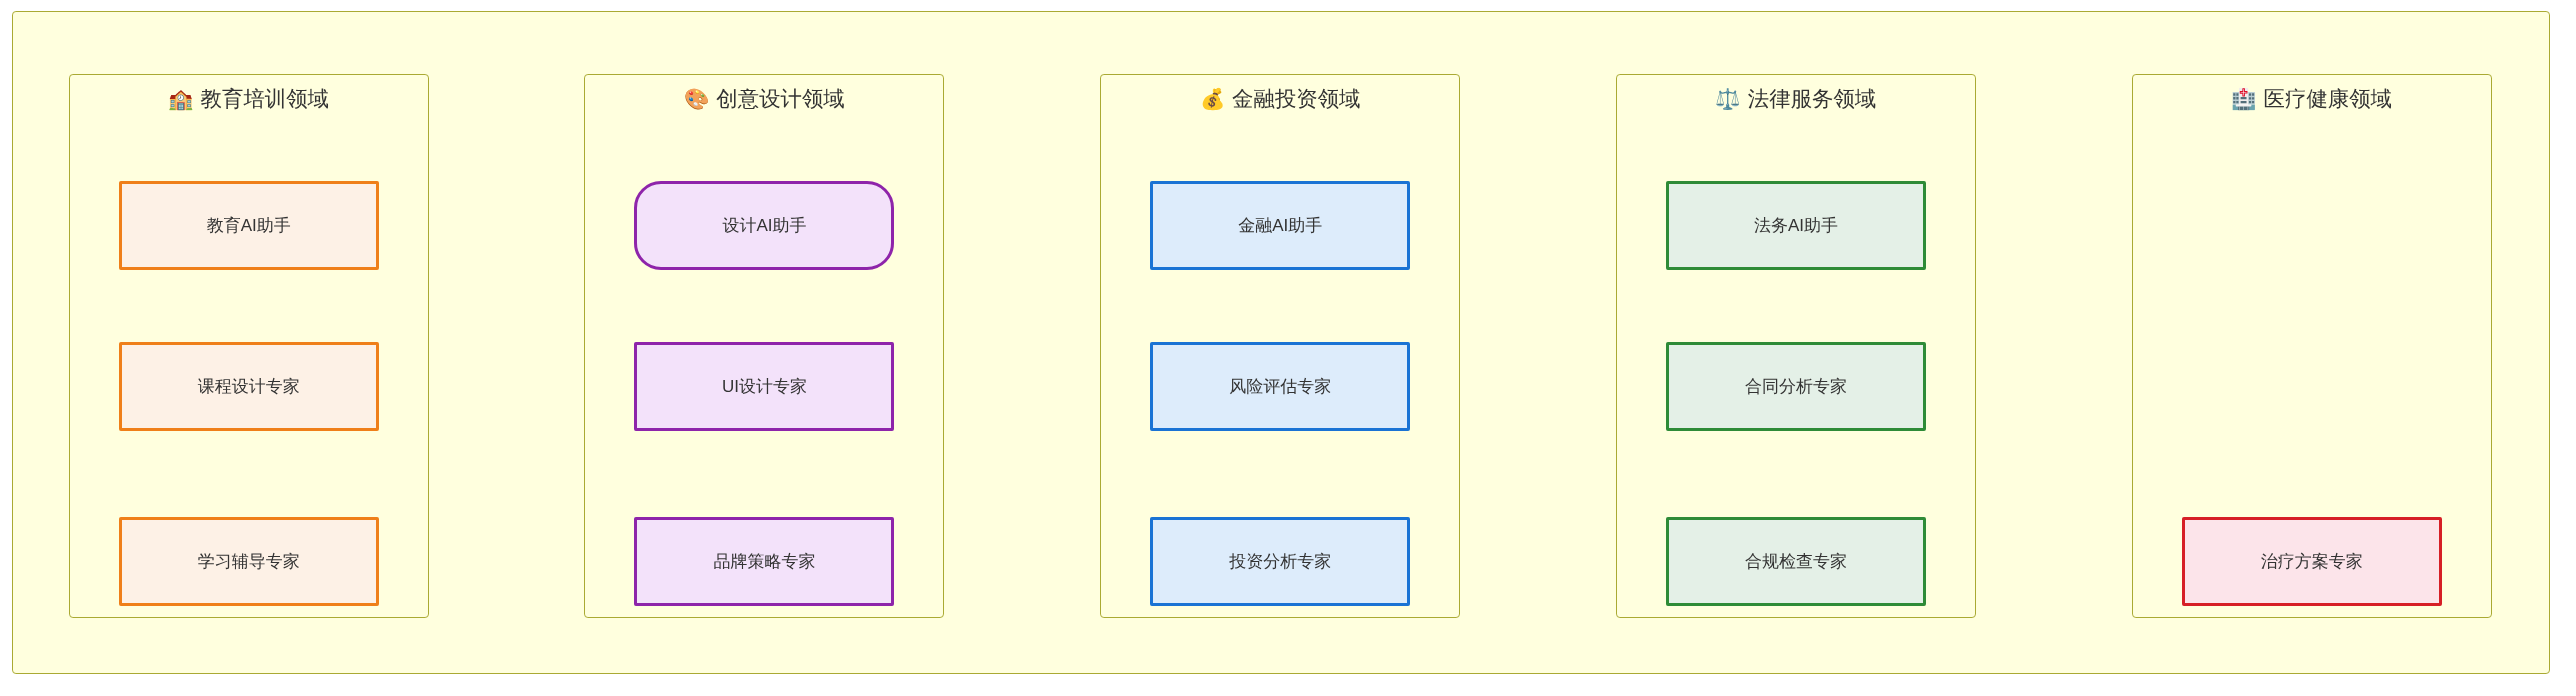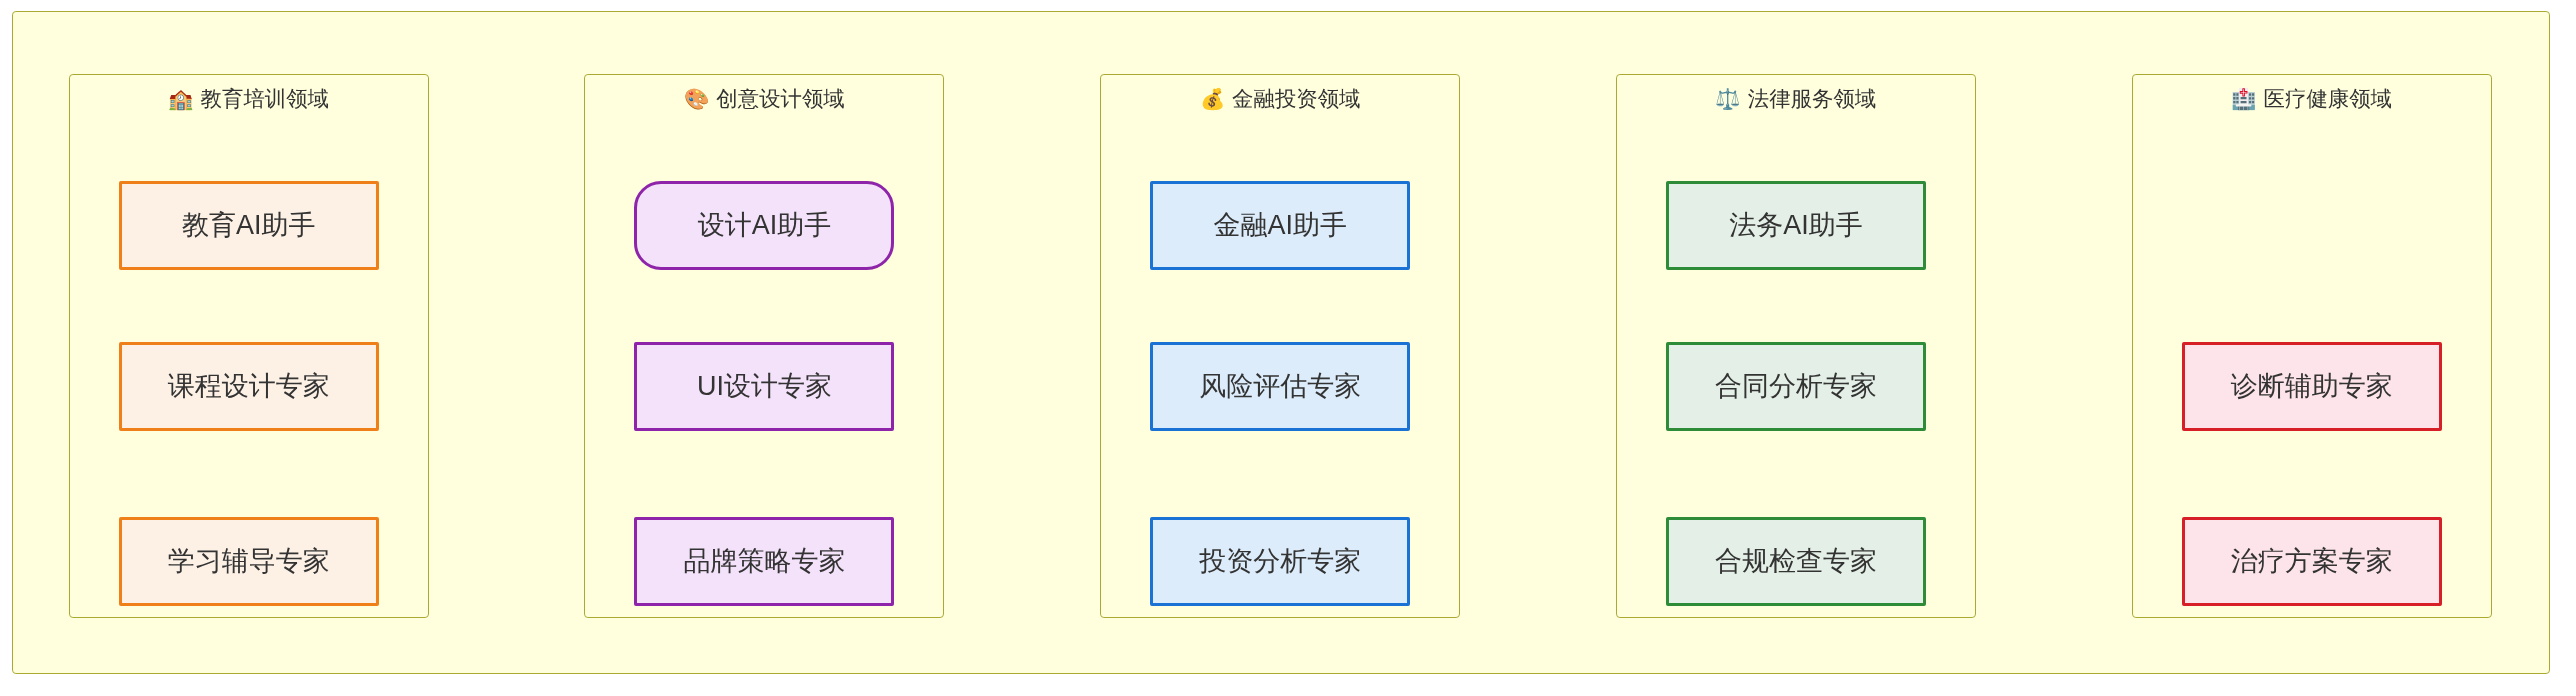--- a/index.html
+++ b/index.html
@@ -94,21 +94,21 @@
     width: 260px;
     height: 89px;
     left: 50%;
     transform: translateX(-50%);
     border-width: 3.9px;
     border-style: solid;
     border-radius: 1.9px;
     display: flex;
     align-items: center;
     justify-content: center;
-    font-size: 27px;
+    font-size: 17px;
     line-height: 29px;
     color: #333333;
     white-space: nowrap;
     text-align: center;
   }
 
   .agent-node.slot-0 { top: 68px; }
   .agent-node.slot-1 { top: 229px; }
   .agent-node.slot-2 { top: 404px; }
 </style>
@@ -162,20 +162,19 @@
         <div class="agent-node slot-1" style="border-color:#2e8b37;background:#e4f0e7;">合同分析专家</div>
         <div class="agent-node slot-2" style="border-color:#2e8b37;background:#e4f0e7;">合规检查专家</div>
       </div>
     </div>
 
     <div class="domain-column">
       <div class="domain-header">
         <span class="emoji">🏥</span><span>医疗健康领域</span>
       </div>
       <div class="node-stack">
-        <div class="agent-node slot-1" style="border-color:#d61f26;background:#fce4ea;">诊断辅助专家</div>
         <div class="agent-node slot-2" style="border-color:#d61f26;background:#fce4ea;">治疗方案专家</div>
       </div>
     </div>
 
   </div>
 </div>
 
 
 </body></html>

